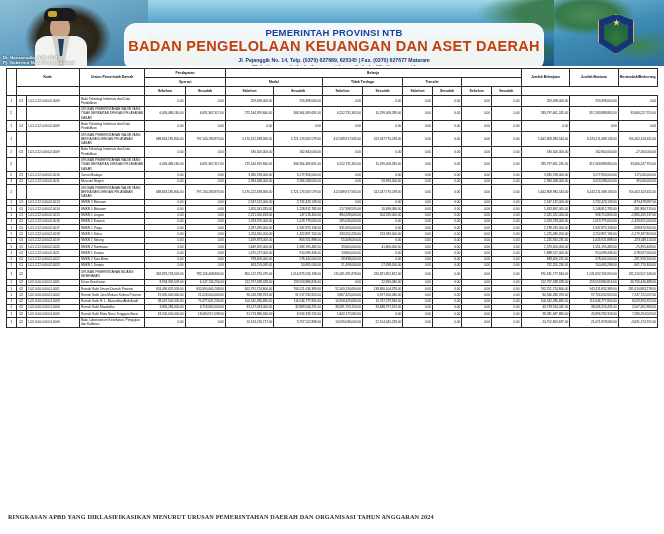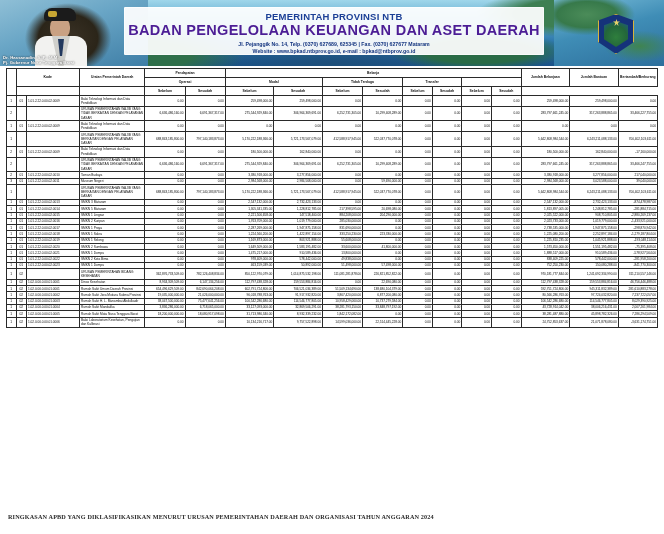--- a/index.html
+++ b/index.html
@@ -83,33 +83,33 @@
   .banner-logo::before {
     content:""; position:absolute; left:5px; top:6px; right:5px; bottom:6px;
     background: radial-gradient(circle at 50% 62%, #2f7f3d 0%, #23663a 55%, #1d5a8c 100%);
     clip-path: polygon(50% 0%, 100% 16%, 100% 70%, 50% 100%, 0% 70%, 0% 16%);
   }
   .banner-logo::after {
     content:""; position:absolute; left:14px; top:4px; width:7px; height:7px;
     background:#e8d26a; clip-path: polygon(50% 0,61% 35%,100% 35%,68% 57%,79% 100%,50% 72%,21% 100%,32% 57%,0 35%,39% 35%);
   }
   .banner-card {
-    position:absolute; left:124px; top:7px; width:420px; height:48px;
+    position:absolute; left:124px; top:23px; width:420px; height:48px;
     background:rgba(255,255,255,.93);
-    border-radius:1px;
+    border-radius:12px;
     border:1px solid rgba(255,255,255,.6);
     text-align:center;
     padding-top:3px;
   }
   .hdr-line1 {
     color:#1b3f96; font-weight:bold; font-size:9.5px; letter-spacing:.2px;
     font-family:"Liberation Sans", sans-serif;
   }
   .hdr-line2 {
-    color:#4c1d95; font-weight:bold; font-size:14.5px; letter-spacing:.3px;
+    color:#c2410c; font-weight:bold; font-size:14.5px; letter-spacing:.3px;
     margin-top:0px; white-space:nowrap;
   }
   .hdr-line3 { color:#13347f; font-size:5.2px; font-weight:bold; margin-top:2.5px; }
   .hdr-line4 { color:#13347f; font-size:5.2px; font-weight:bold; margin-top:1px; }
 
   
   .table-wrap { position:absolute; left:0; top:66px; width:664px; height:443px; padding:2px 6px 0 6px; }
   table.apbd {
     width:652px;
     border-collapse:collapse;

